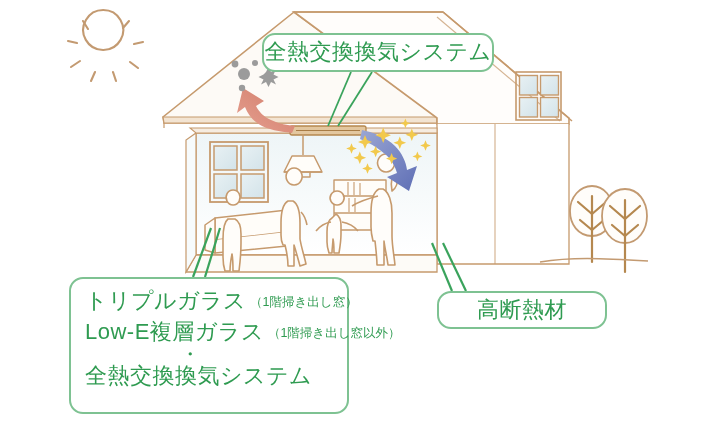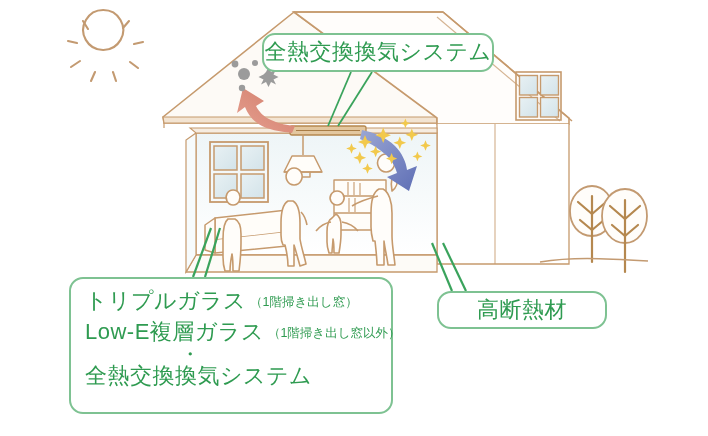--- a/index.html
+++ b/index.html
@@ -61,21 +61,21 @@
     top: 291px;
     width: 170px;
     height: 38px;
     border-radius: 14px;
   }
   #callout-insulation .big { font-size: 22px; text-align: center; }
 
   #callout-glass {
     left: 69px;
     top: 277px;
-    width: 324px;
+    width: 280px;
     height: 137px;
     border-radius: 14px;
     display: block;
     padding: 11px 0 8px 14px;
     text-align: left;
   }
   .glassline {
     display: block;
     color: #2f9b51;
     white-space: nowrap;

